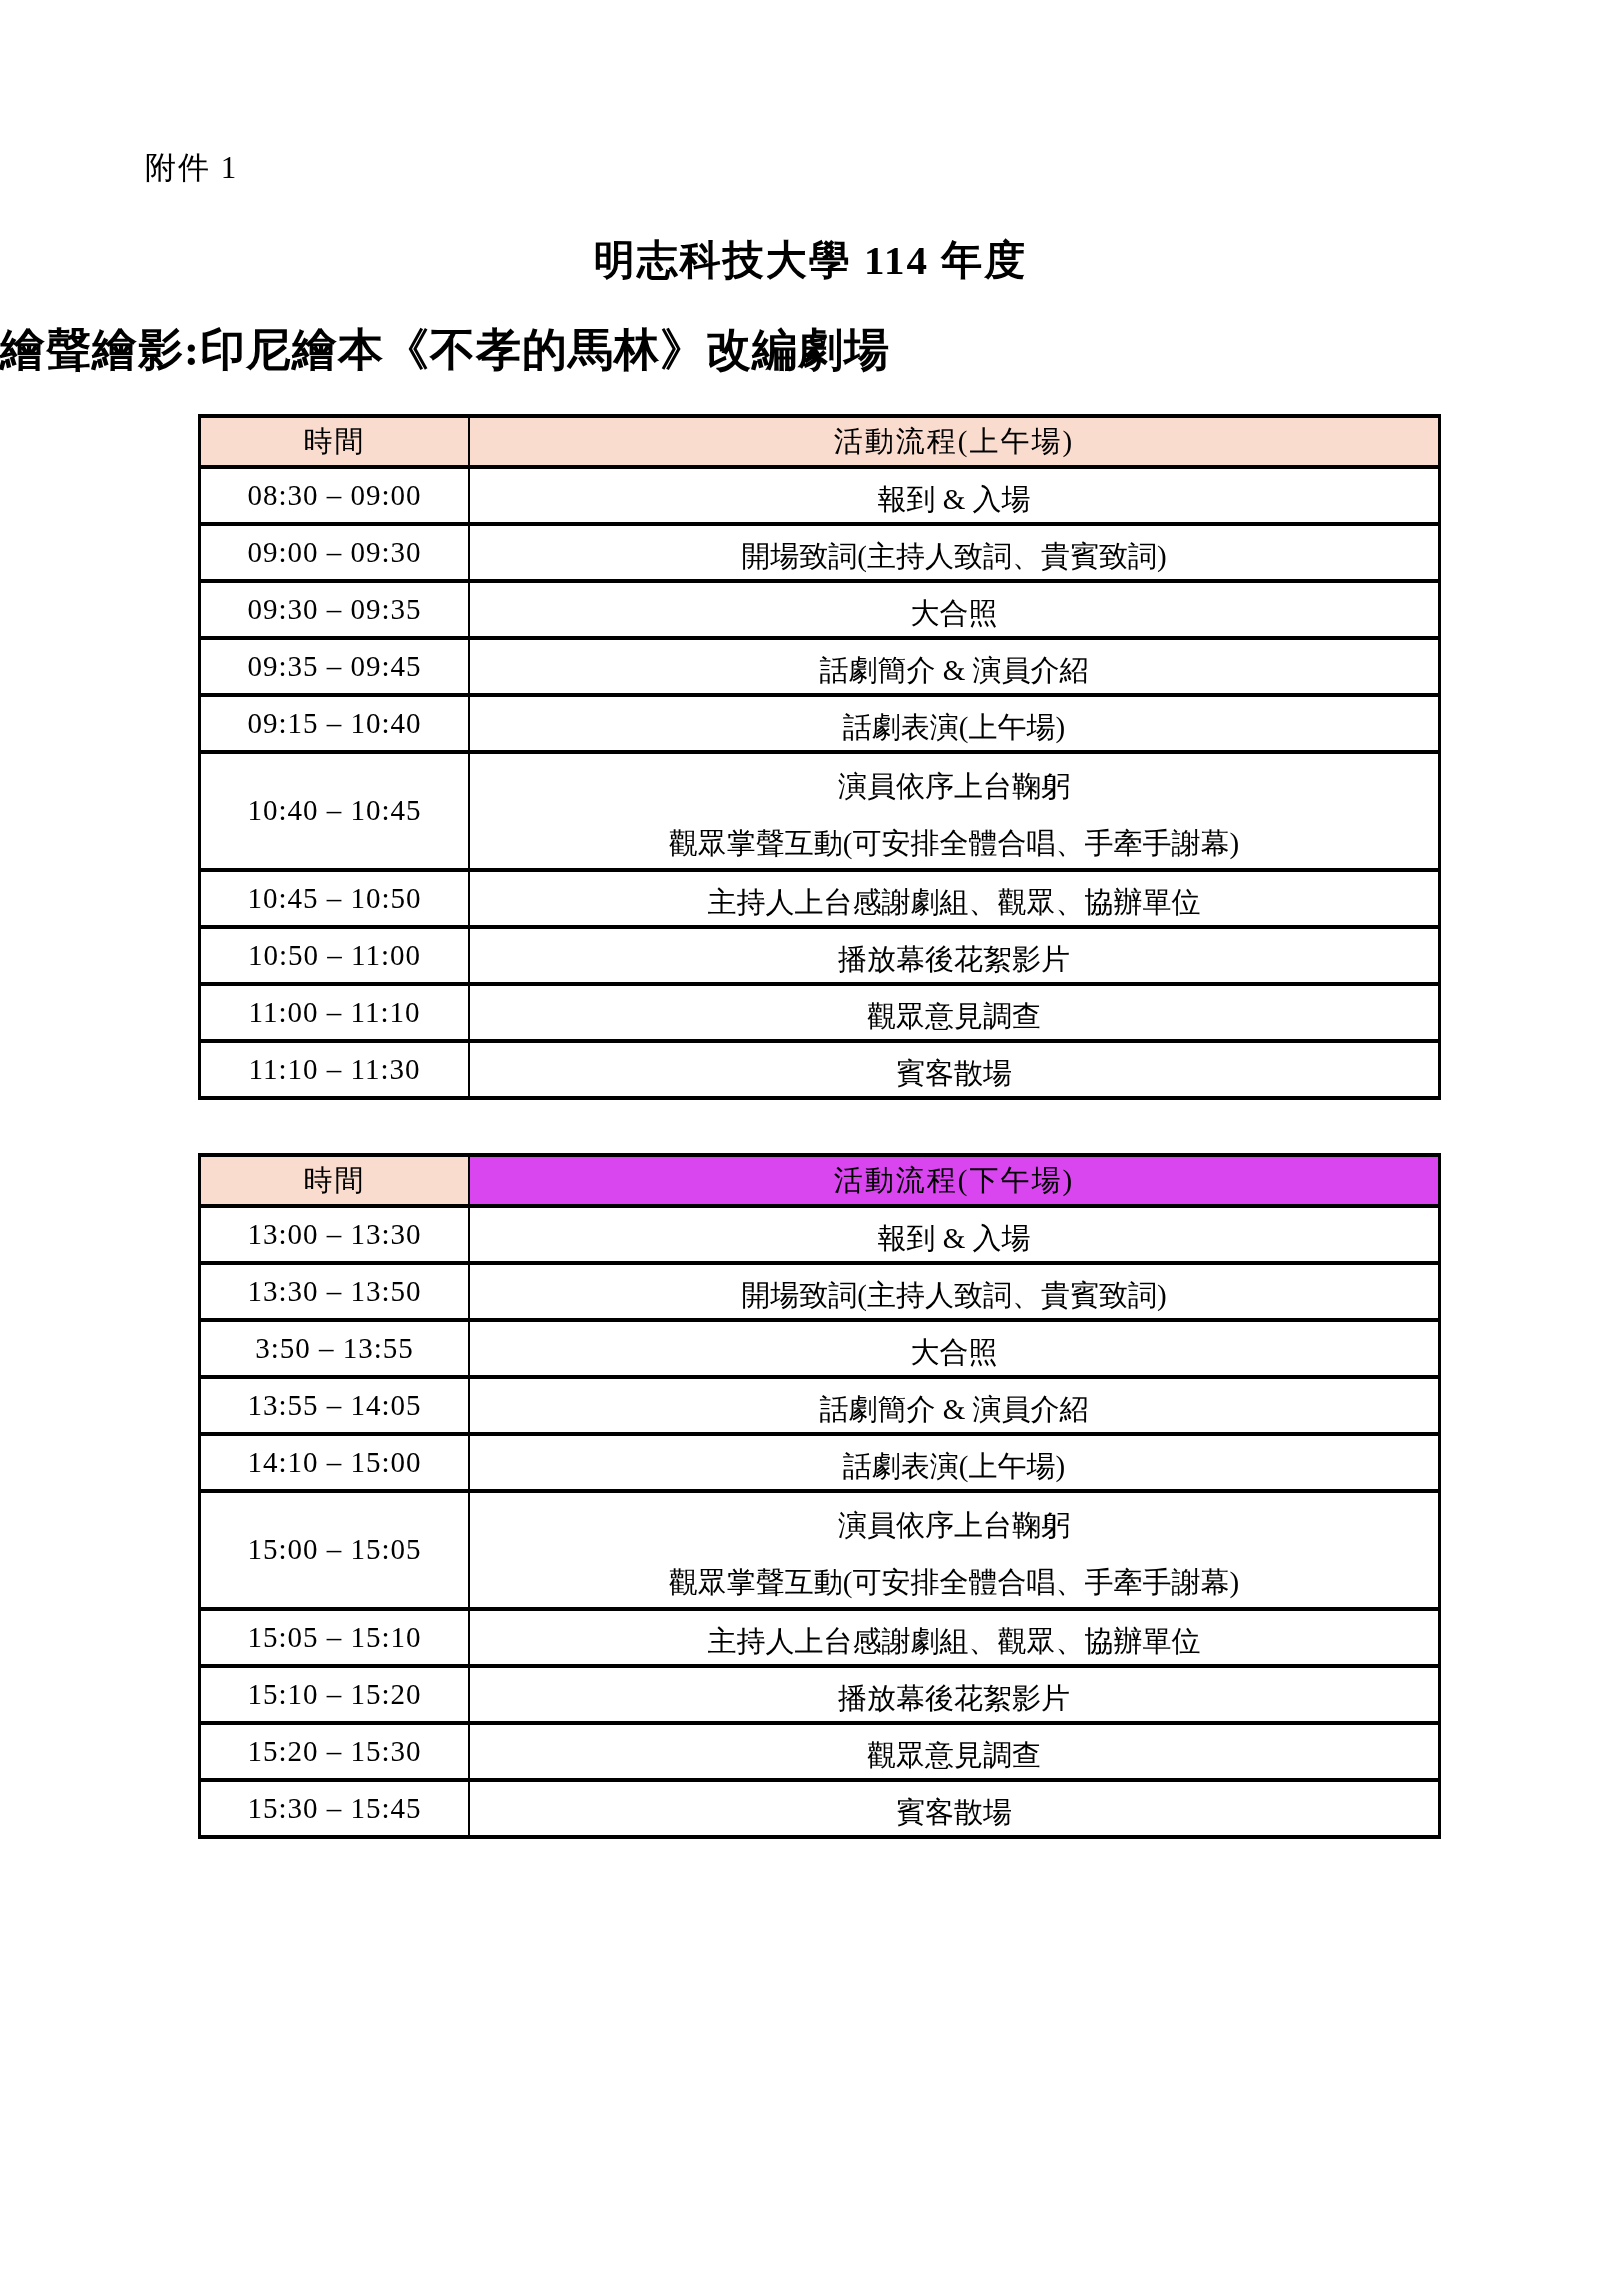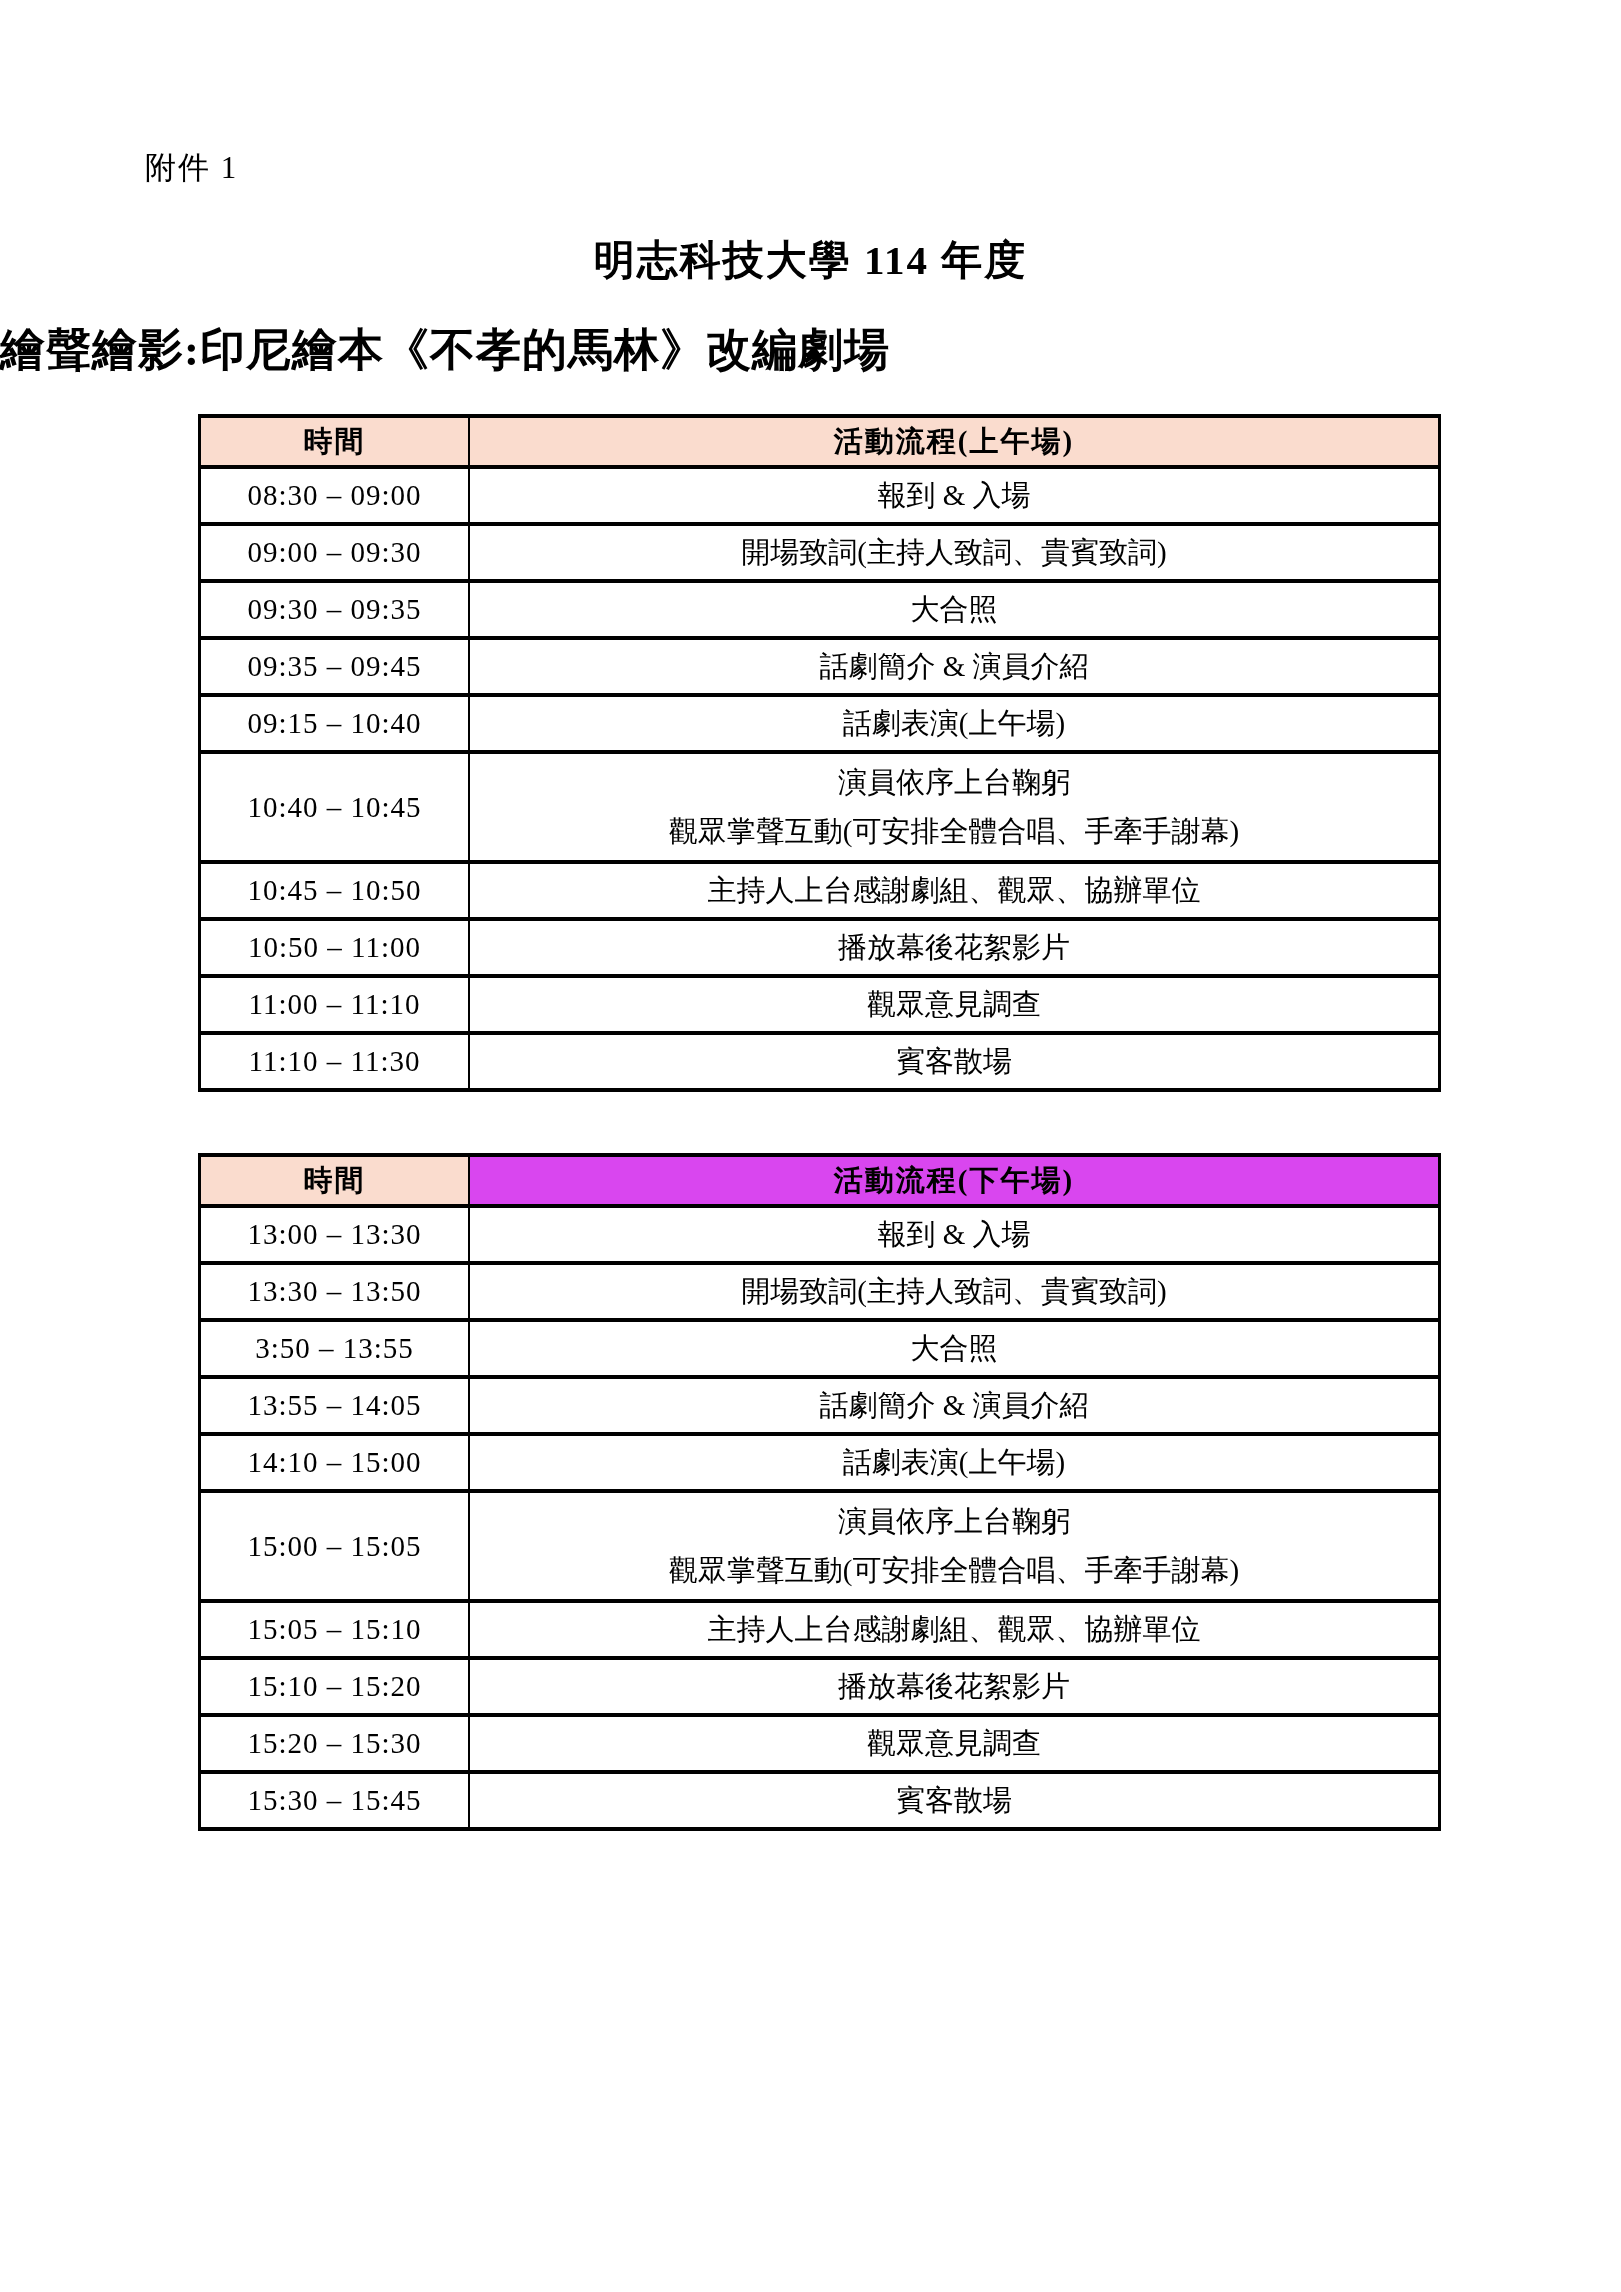--- a/index.html
+++ b/index.html
@@ -47,29 +47,29 @@
   #table-afternoon { top:1153px; }
   .sched th, .sched td {
     border:2.9px solid #000;
     border-top-width:4.9px;
     border-bottom-width:4.9px;
     text-align:center;
     vertical-align:middle;
     padding:0;
   }
   .sched th {
-    font-weight:bold;
+    font-weight:normal;
     font-size:29px;
     height:47px;
     letter-spacing:2px;
   }
   .col-time { width:267px; }
   .sched td { height:53px; font-size:29px; }
   .cell-time { font-size:30px; letter-spacing:1px; }
-  .cell-activity div { line-height:1.15; }
+  .cell-activity div { line-height:1.15;margin-top:8px; }
   tr.tall td { height:106px; }
   tr.tall .cell-activity div { padding:7.8px 0; }
 </style>
 </head>
 <body>
 
 <div class="page">
 
   <div class="attachment">附件 1</div>
 

